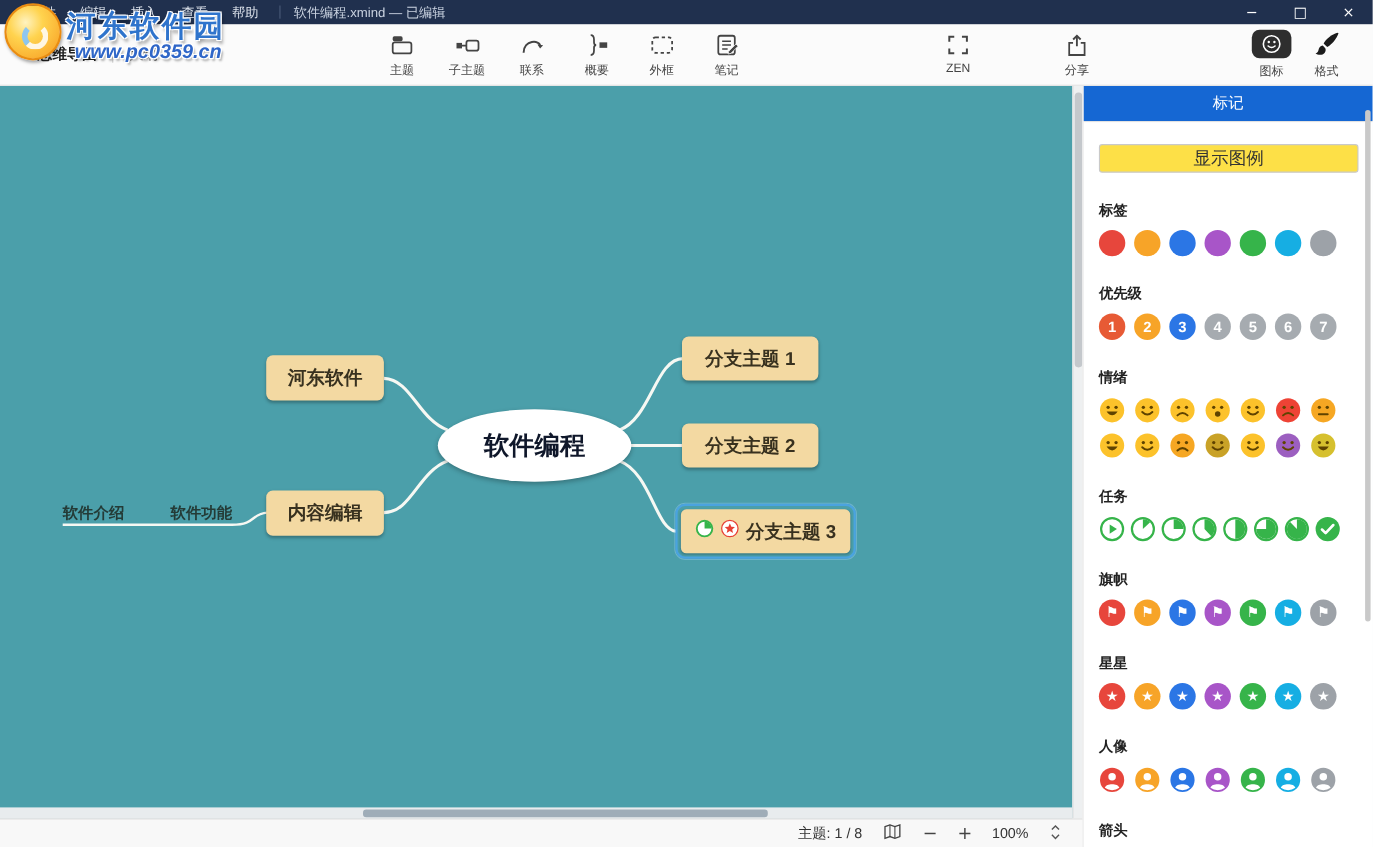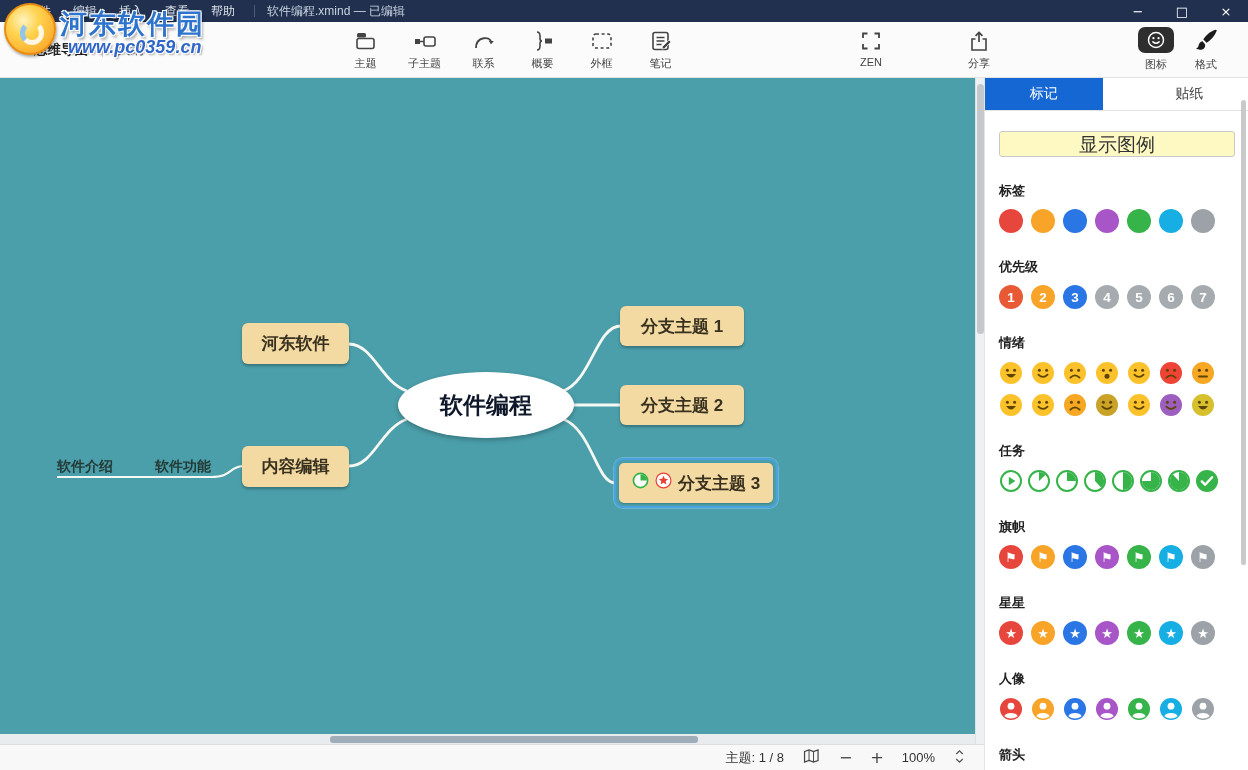--- a/index.html
+++ b/index.html
@@ -43,21 +43,21 @@
   .h-scroll { position:absolute; left:0; bottom:0; width:975px; height:10px; background:#e8ecee; }
   .h-thumb { position:absolute; left:330px; top:1.5px; width:368px; height:7px; background:#9fadb8; border-radius:3px; }
   .v-scroll { position:absolute; left:975px; top:78px; width:9px; height:666px; background:#eef0f1; border-left:1px solid #e0e0e0; }
   .v-thumb { position:absolute; left:1px; top:6px; width:7px; height:250px; background:#c4c8cc; border-radius:4px; }
 
   
   .panel { position:absolute; left:984px; top:78px; width:264px; height:692px; background:#fff; overflow:hidden; border-left:1px solid #e4e4e4; }
   .panel-tabs { display:flex; height:33px; border-bottom:1px solid #e2e2e2;gap:28px; }
   .ptab { flex:1; display:flex; align-items:center; justify-content:center; font-size:14px; color:#444; background:#fff; cursor:pointer; }
   .ptab.active { background:#1567d3; color:#fff; }
-  .legend-btn { display:block; margin:20px 14px 0; width:236px; height:26px; background:#fef9c3; border:1px solid #c9c9c9; border-radius:3px; font-size:19px; color:#333; font-family:inherit; cursor:pointer; }
+  .legend-btn { display:block; margin:20px 14px 0; width:236px; height:26px; background:#fde047; border:1px solid #c9c9c9; border-radius:3px; font-size:16px; color:#333; font-family:inherit; cursor:pointer; }
   .sections { padding:0 14px; }
   .section { margin-top:25px; }
   .sec-title { font-size:13px; font-weight:700; color:#222; }
   .sec-row { display:flex; flex-wrap:wrap; gap:8px; margin-top:9px; width:224px; }
   .sec-row.tight { gap:4px; }
   .marker { width:24px; height:24px; border-radius:50%; flex:none; display:flex; align-items:center; justify-content:center; cursor:pointer; }
   .m-num { color:#fff; font-weight:700; font-size:13.5px; }
   .m-glyph { color:#fff; font-size:13px; font-family:"DejaVu Sans",sans-serif; }
   .panel-thumb { position:absolute; right:2px; top:22px; width:5px; height:465px; background:#c9c9c9; border-radius:3px; }
 
@@ -242,21 +242,20 @@
       </div>
   </div>
 
   <div class="v-scroll">
       <div class="v-thumb"></div>
     </div>
 
   <div class="panel">
     <div class="panel-tabs">
       <div class="ptab active">标记</div>
-      <div class="ptab">贴纸</div>
     </div>
     <button class="legend-btn">显示图例</button>
     <div class="sections">
         <div class="section">
           <div class="sec-title">标签</div>
           <div class="sec-row">
             <div class="marker" style="background: rgb(231, 70, 60);"></div>
             <div class="marker" style="background: rgb(247, 164, 40);"></div>
             <div class="marker" style="background: rgb(43, 118, 229);"></div>
             <div class="marker" style="background: rgb(168, 85, 200);"></div>

